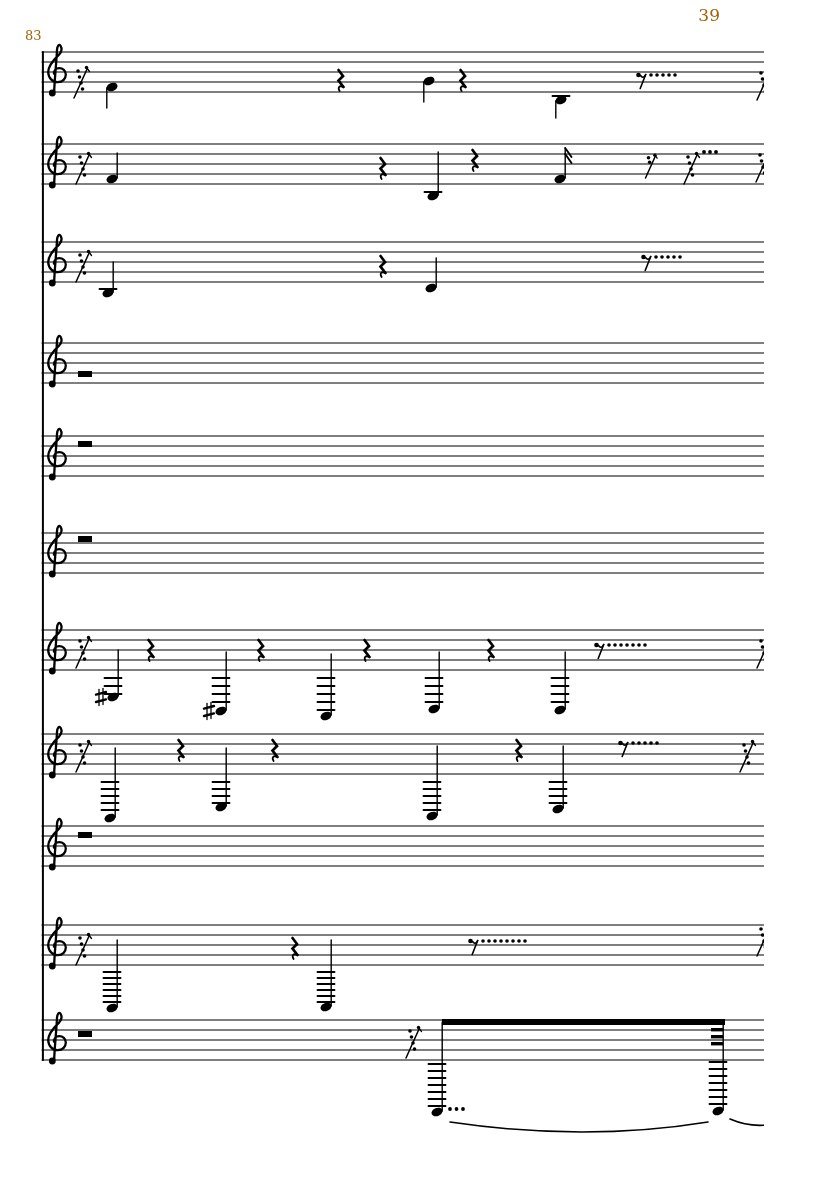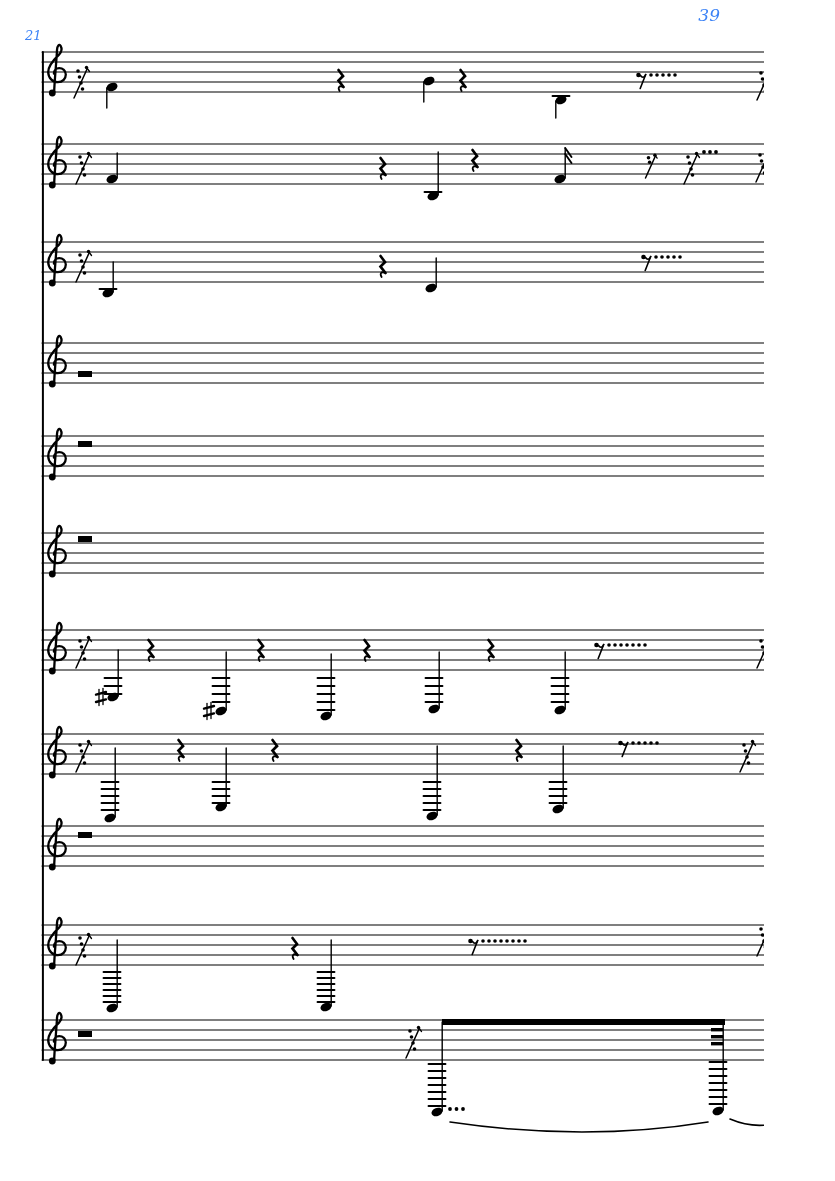--- a/index.html
+++ b/index.html
@@ -1,27 +1,27 @@
 <!DOCTYPE html>
 <html><head>
 <meta charset="utf-8">
 <style>
   html,body{margin:0;padding:0;background:#ffffff;}
   .page{position:relative;width:764px;height:1181px;background:#ffffff;overflow:hidden;
-        font-family:"DejaVu Serif", serif;color:#3b82f6;font-style:italic;}
+        font-family:"DejaVu Serif", serif;color:#a16207;}
   .pagenum{position:absolute;top:7px;right:44px;font-size:17px;line-height:1;}
   .measurenum{position:absolute;top:29px;left:25px;font-size:13px;line-height:1;}
   svg{position:absolute;top:0;left:0;}
 </style>
 </head>
 <body>
 
 <div class="page">
   <div class="pagenum">39</div>
-  <div class="measurenum">21</div>
+  <div class="measurenum">83</div>
   <svg width="835" height="1181" viewBox="0 0 835 1181">
       <g>
         <line x1="42" y1="52" x2="794" y2="52" stroke="#000000" stroke-width="1.1" stroke-linecap="round"></line>
         <line x1="42" y1="62" x2="794" y2="62" stroke="#000000" stroke-width="1.1" stroke-linecap="round"></line>
         <line x1="42" y1="72" x2="794" y2="72" stroke="#000000" stroke-width="1.1" stroke-linecap="round"></line>
         <line x1="42" y1="82" x2="794" y2="82" stroke="#000000" stroke-width="1.1" stroke-linecap="round"></line>
         <line x1="42" y1="92" x2="794" y2="92" stroke="#000000" stroke-width="1.1" stroke-linecap="round"></line>
         <line x1="793.2" y1="51.5" x2="793.2" y2="92.5" stroke="#000000" stroke-width="1.8" stroke-linecap="round"></line>
         <g transform="translate(44 42)">
           <path d="M10.2 50 C10.2 42 12.6 18 13 8 C13.2 3.6 15.2 1.6 16.6 3.8 C18 6.2 17.6 9.8 15 12.6 C8.4 19 4.2 24 4.2 30 C4.2 36 8.8 40.2 13.8 40.2 C18.8 40.2 21.8 36.6 21.8 32.6 C21.8 28.6 18.8 26.2 15.2 26.2 C11.9 26.2 9.9 28.7 9.9 31.7" stroke="#000000" stroke-width="2.3" fill="none" stroke-linecap="round"></path>

